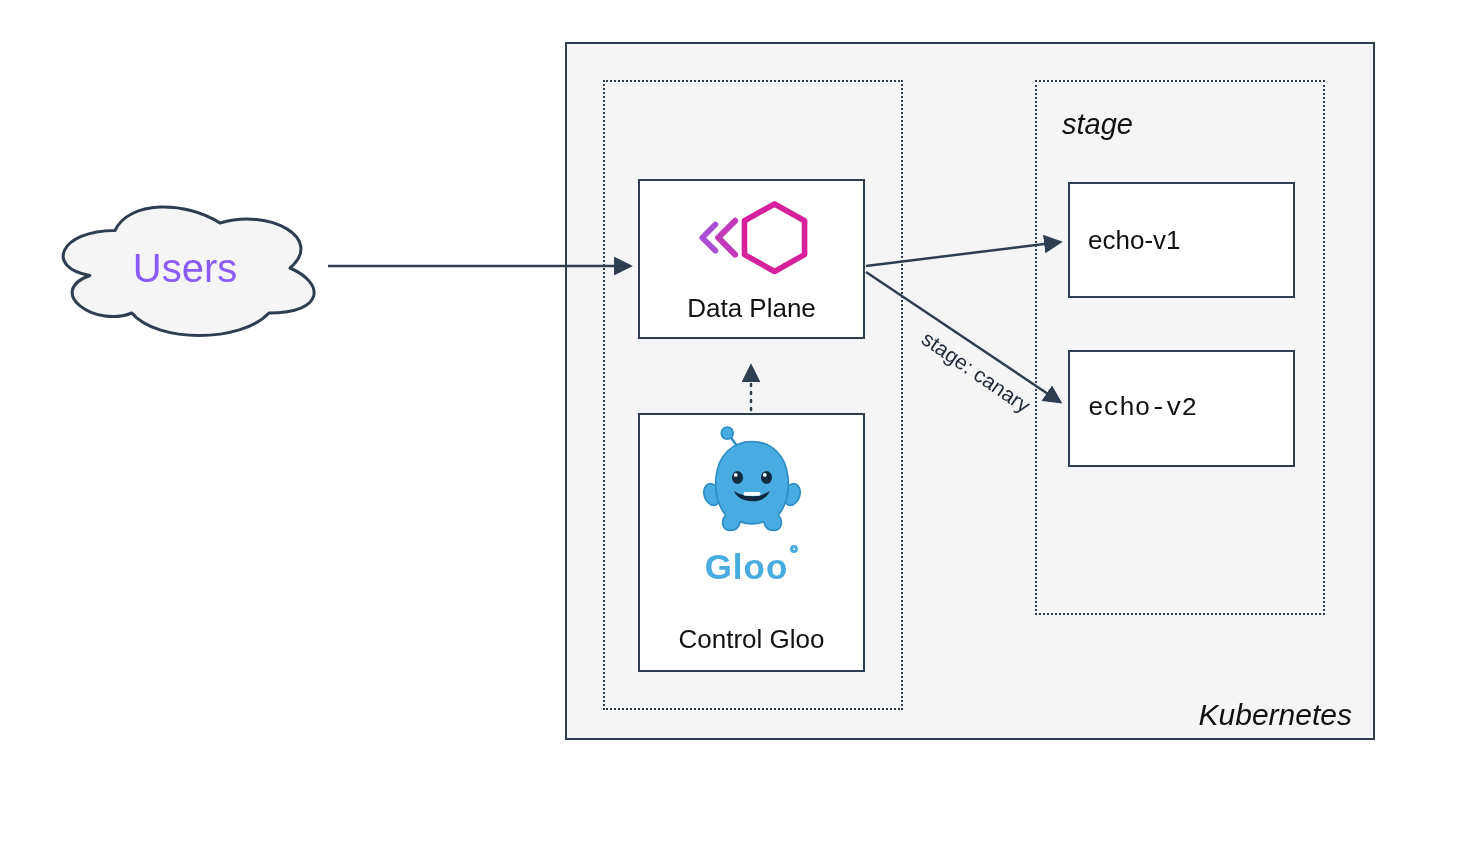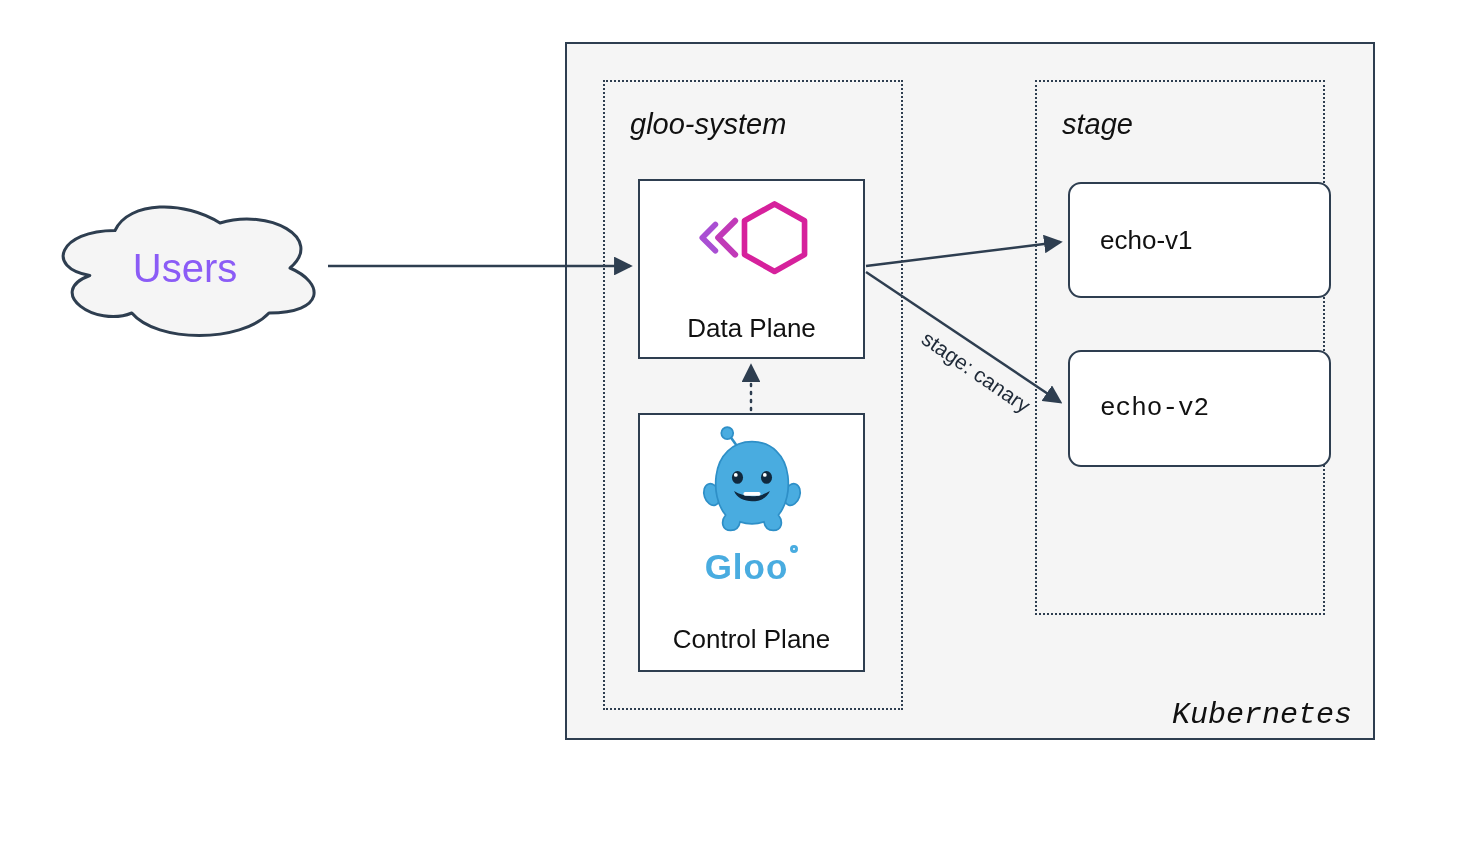--- a/index.html
+++ b/index.html
@@ -20,31 +20,31 @@
     position:absolute; left:565px; top:42px; width:810px; height:698px;
     background:var(--panel-bg); border:2px solid var(--ink); z-index:0;
   }
   .ns-box{ position:absolute; border:2px dotted var(--ink); z-index:1; }
   .ns-gloo{ left:603px; top:80px; width:300px; height:630px; }
   .ns-echo{ left:1035px; top:80px; width:290px; height:535px; }
 
   .ns-label{ position:absolute; z-index:3; font-style:italic; font-size:29px; color:var(--text); white-space:nowrap; }
   .lbl-gloo-system{ left:630px; top:108px; }
   .lbl-echo{ left:1062px; top:108px; }
-  .panel-label{ position:absolute; z-index:3; left:1100px; top:698px; width:252px; text-align:right; font-style:italic; font-size:30px; color:var(--text);font-family:Liberation Mono, monospace; }
+  .panel-label{ position:absolute; z-index:3; left:1100px; top:698px; width:252px; text-align:right; font-style:italic; font-size:30px; color:var(--text); }
 
   .node{
     position:absolute; z-index:2; background:var(--node-bg); border:2px solid var(--ink);
     display:flex; flex-direction:column; align-items:center;
   }
-  .node-data-plane{ left:638px; top:179px; width:227px; height:180px; padding-top:14px; padding-bottom:14px; justify-content:space-between; }
+  .node-data-plane{ left:638px; top:179px; width:227px; height:160px; padding-top:14px; padding-bottom:14px; justify-content:space-between; }
   .node-control-plane{ left:638px; top:413px; width:227px; height:259px; padding-top:10px; padding-bottom:16px; }
   .node-label{ font-size:26px; color:var(--text); line-height:1.1; }
 
-  .service-node{ left:1068px; width:263px; justify-content:center; align-items:flex-start; padding-left:30px;border-radius:13px; }
+  .service-node{ left:1068px; width:227px; justify-content:center; align-items:flex-start; padding-left:18px; }
   .node-echo-v1{ top:182px; height:116px; }
   .node-echo-v2{ top:350px; height:117px;font-family:Liberation Mono, monospace; }
 
   .gloo-wordmark{ display:inline-flex; align-items:flex-start; margin-top:2px;justify-content:center; }
   .gloo-wordmark-text{
     font-size:35px; font-weight:bold; letter-spacing:1px; color:var(--gloo-blue); line-height:1;
   }
   .gloo-degree{
     display:inline-block; width:8px; height:8px; border:3px solid var(--gloo-blue);
     border-radius:50%; margin-left:2px; transform:translateY(-4px);
@@ -62,21 +62,20 @@
 </style>
 </head>
 <body>
 
 <div class="stage">
 
   <div class="panel"></div>
   <div class="panel-label">Kubernetes</div>
 
   <div class="ns-box ns-gloo"></div>
-  <div class="ns-label lbl-gloo-system">gloo-system</div>
 
   <div class="ns-box ns-echo"></div>
   <div class="ns-label lbl-echo">stage</div>
 
   <div class="node node-data-plane">
     <svg width="122" height="92" viewBox="0 0 130 95" aria-hidden="true">
       <polygon points="89,8 121,26 121,62 89,80 57,62 57,26" fill="none" stroke="#d6219c" stroke-width="6" stroke-linejoin="round"></polygon>
       <polyline points="47,26 29,44 47,62" fill="none" stroke="#c13ab8" stroke-width="6.5" stroke-linecap="round" stroke-linejoin="round"></polyline>
       <polyline points="26,30 12,44 26,58" fill="none" stroke="#a94fd3" stroke-width="6" stroke-linecap="round" stroke-linejoin="round"></polyline>
     </svg>
@@ -109,21 +108,21 @@
       <circle cx="90" cy="57" r="2.2" fill="#ffffff"></circle>
 
       <path d="M 54 76 C 60 92 90 92 96 76 C 84 84 66 84 54 76 Z" fill="#10293e"></path>
       <rect x="65" y="77" width="20" height="4.5" rx="2" fill="#ffffff"></rect>
     </svg>
     <span class="gloo-wordmark">
       <span class="gloo-wordmark-text">Gloo</span>
       <span class="gloo-degree"></span>
     </span>
     <div class="cp-spacer"></div>
-    <div class="node-label">Control Plane</div>
+    <div class="node-label">Control Gloo</div>
   </div>
 
   <div class="node service-node node-echo-v1">
     <div class="node-label">echo-v1</div>
   </div>
   <div class="node service-node node-echo-v2">
     <div class="node-label">echo-v2</div>
   </div>
 
   <div class="users-label">Users</div>

